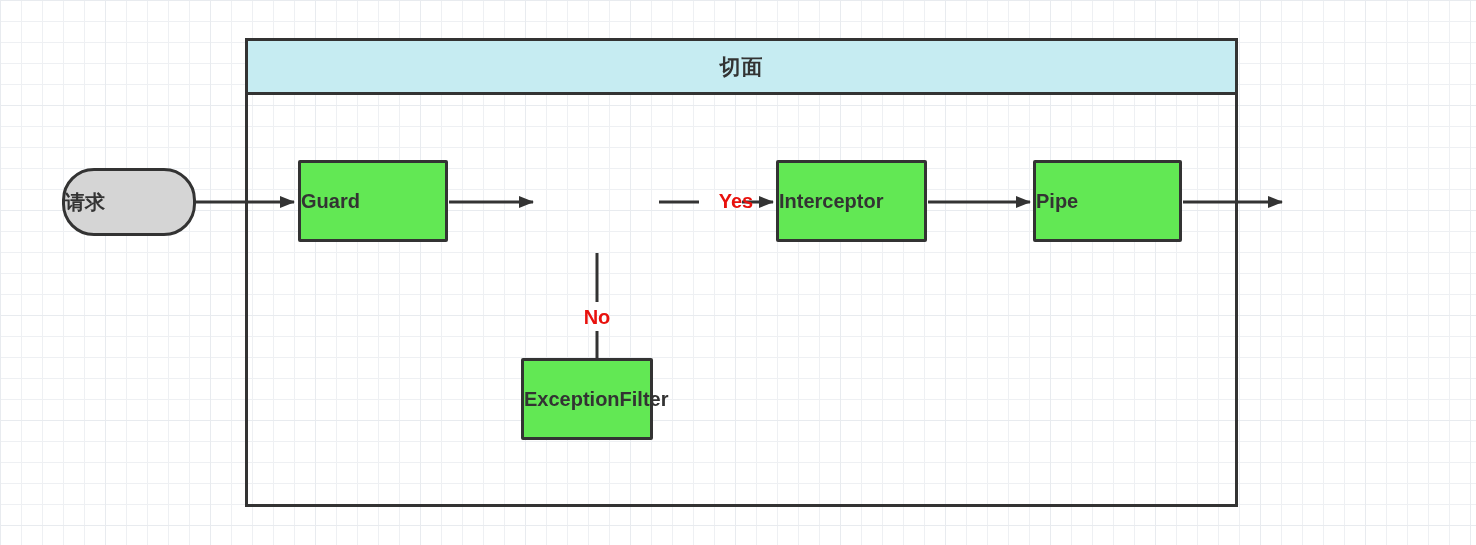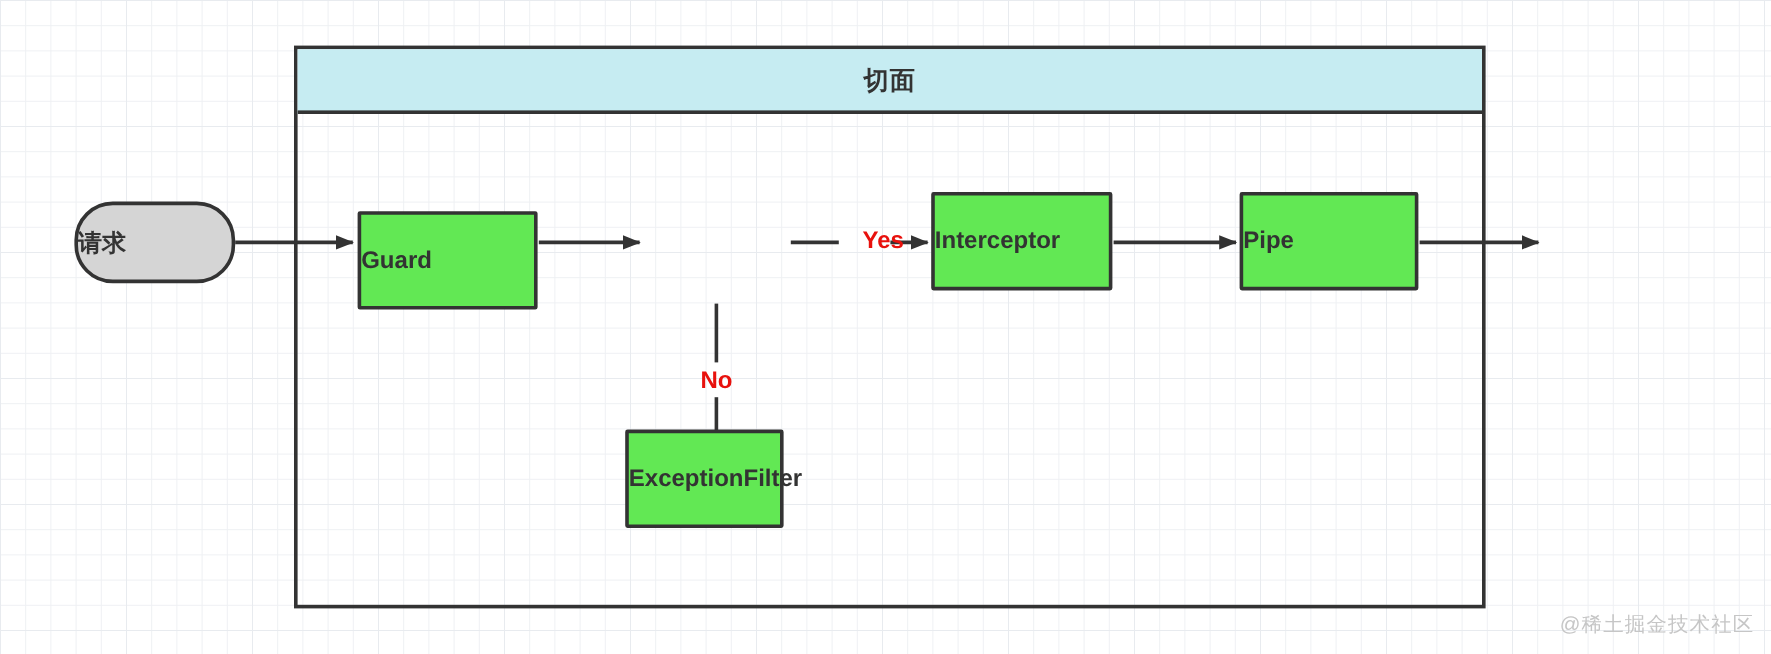--- a/index.html
+++ b/index.html
@@ -42,21 +42,21 @@
   }
 
   .node{
     position:absolute;display:flex;align-items:center;justify-content:flex-start;
     border:3px solid var(--stroke);font-weight:bold;text-align:center;
   }
   .node.process{background:var(--process-fill);border-radius:2px;font-size:20px;}
   .node.terminal{background:var(--terminal-fill);border-radius:32px;font-size:20px;}
 
   #node-request{left:62px;top:168px;width:134px;height:68px;}
-  #node-guard{left:298px;top:176px;width:150px;height:82px;}
+  #node-guard{left:298px;top:160px;width:150px;height:82px;}
   #node-interceptor{left:776px;top:160px;width:151px;height:82px;}
   #node-pipe{left:1033px;top:160px;width:149px;height:82px;}
   #node-controller{left:1285px;top:169px;width:138px;height:68px;}
   #node-exception-filter{left:521px;top:358px;width:132px;height:82px;font-size:20px;}
 
   .diamond-wrap{position:absolute;left:536px;top:152px;width:122px;height:100px;}
   .diamond-wrap svg{position:absolute;inset:0;display:block;overflow:visible;}
   .diamond-wrap polygon{fill:var(--decision-fill);stroke:var(--stroke);stroke-width:3;}
   .diamond-label{
     position:absolute;inset:0;display:flex;align-items:center;justify-content:center;
@@ -124,15 +124,14 @@
   </div>
 
 
   <div class="node process" id="node-exception-filter">
     <span>ExceptionFilter</span>
   </div>
 
   <div class="edge-label" id="label-yes">Yes</div>
   <div class="edge-label" id="label-no">No</div>
 
-  <div class="watermark">@稀土掘金技术社区</div>
 
 </div>
 
 </body></html>

